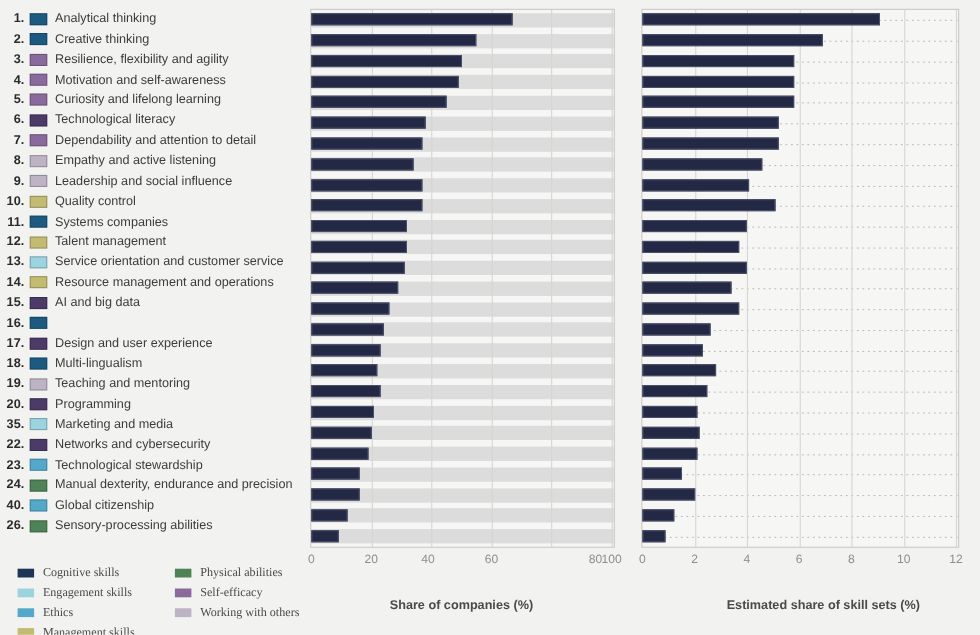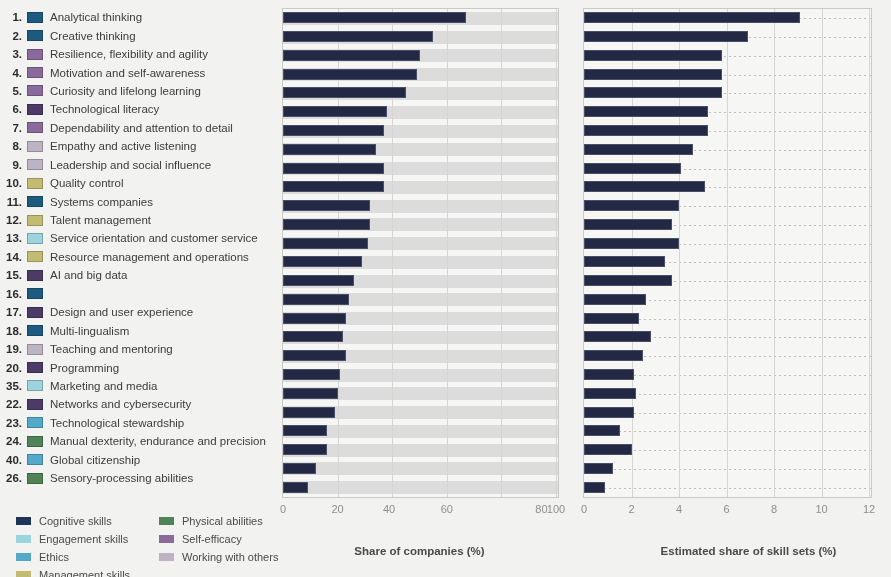--- a/index.html
+++ b/index.html
@@ -46,21 +46,21 @@
   
   .axis { position: absolute; top: 503px; height: 16px; }
   .tick { position: absolute; font-size: 11px; color: #8e8e8e; transform: translateX(-50%); top: 0; }
   .axttl { position: absolute; top: 545px; font-size: 11.5px; font-weight: bold; color: #4a4a4a;
            text-align: center; }
 
   
   #legend { position: absolute; left: 16px; top: 512px; width: 260px; }
   .lg-col { position: absolute; top: 0; }
   #lgc1 { left: 0; } #lgc2 { left: 143px; }
-  .lg-item { display: flex; align-items: center; height: 18px; font-size: 11px; color: #4a4a4a; white-space: nowrap; }
+  .lg-item { display: flex; align-items: center; height: 18px; font-size: 11px; color: #4a4a4a; white-space: nowrap; font-family: Liberation Serif, serif; }
   .lg-sw { width: 15px; height: 8px; margin-right: 8px; flex: 0 0 15px; }
   .lg-txt { font-size: 11px; color: #4a4a4a; }
 </style>
 </head>
 <body>
 
 <div id="root">
 
   <div id="labels">
       <div class="lbl-row">

